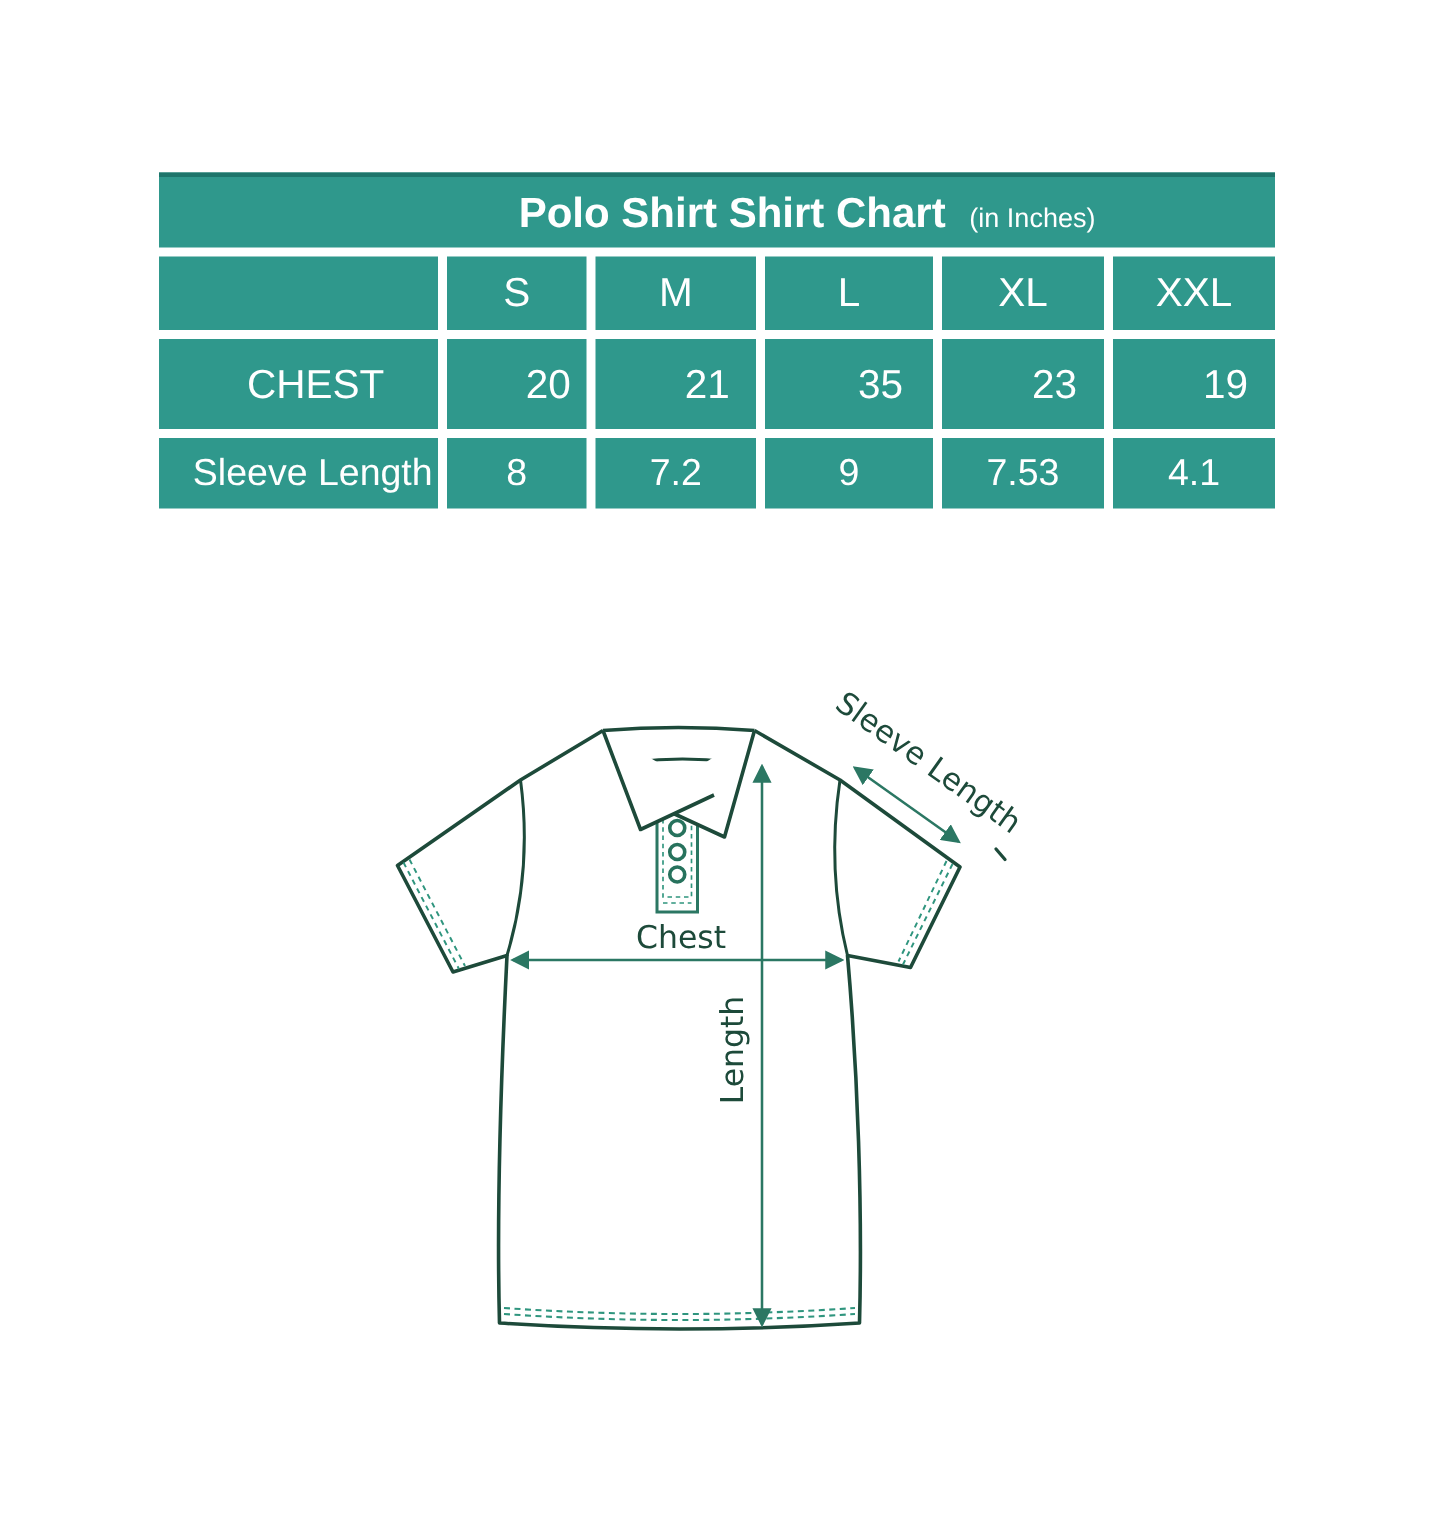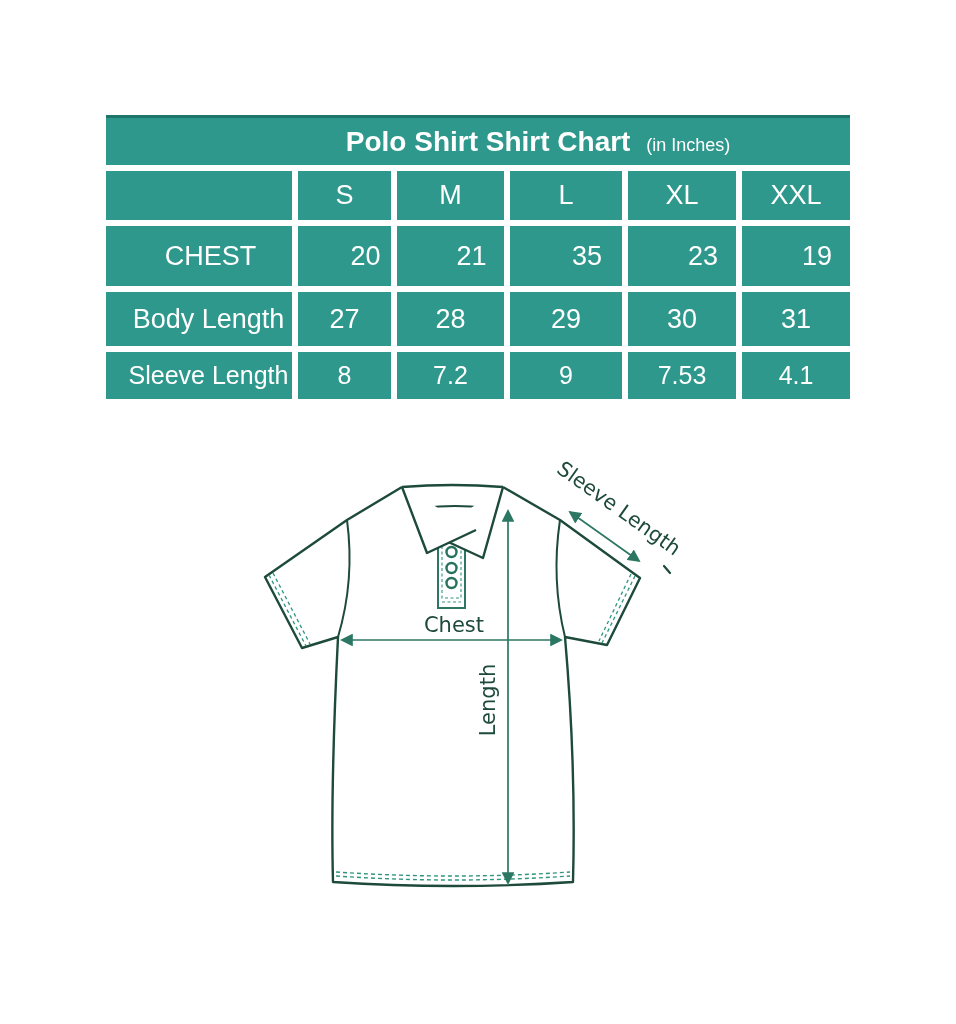--- a/index.html
+++ b/index.html
@@ -61,28 +61,20 @@
       <td>XL</td>
       <td>XXL</td>
     </tr>
     <tr class="row-chest">
       <td class="label-cell">CHEST</td>
       <td>20</td>
       <td>21</td>
       <td>35</td>
       <td>23</td>
       <td>19</td>
-    </tr>
-    <tr class="row-body">
-      <td class="label-cell">Body Length</td>
-      <td>27</td>
-      <td>28</td>
-      <td>29</td>
-      <td>30</td>
-      <td>31</td>
     </tr>
     <tr class="row-sleeve">
       <td class="label-cell">Sleeve Length</td>
       <td>8</td>
       <td>7.2</td>
       <td>9</td>
       <td>7.53</td>
       <td>4.1</td>
     </tr>
   </tbody>

